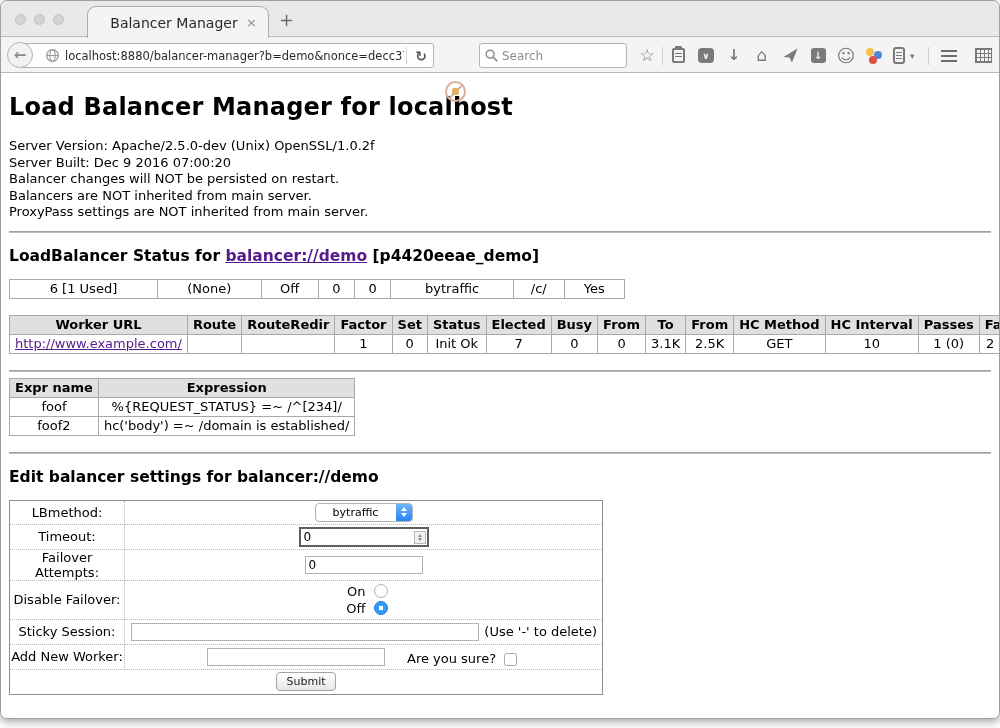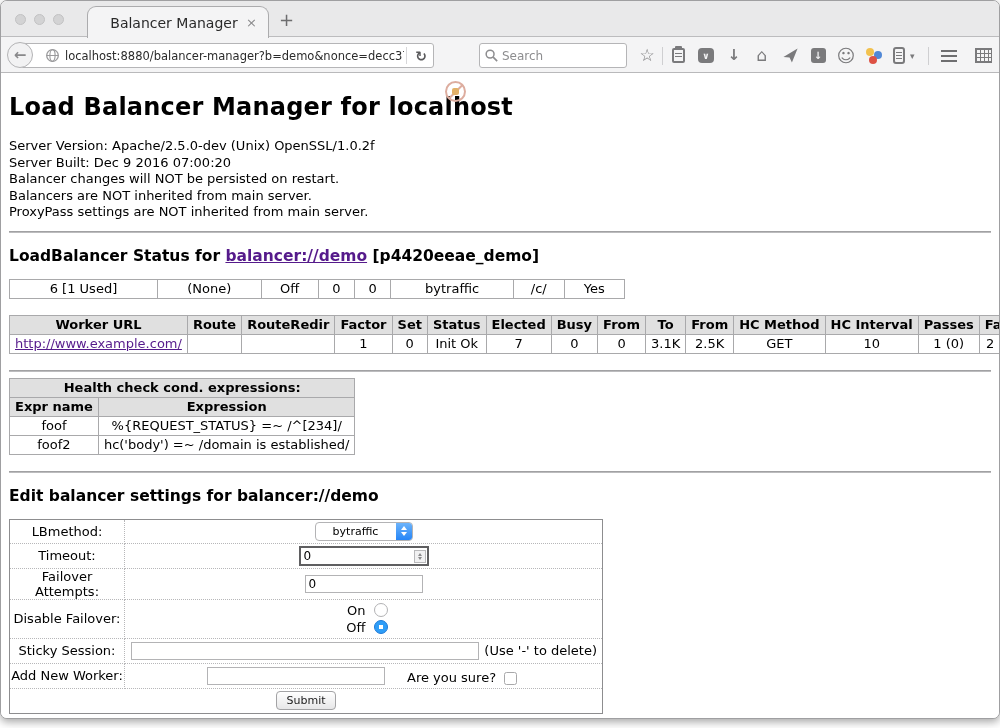--- a/index.html
+++ b/index.html
@@ -289,23 +289,20 @@
         <td>2 (0)</td>
 
       </tr>
     </tbody>
       </table>
 
     <hr class="rule" style="margin-top:7px;margin-bottom:6px;">
 
     <table class="dt htable">
       <tbody>
-          <tr>
-        <th colspan="2">Health check cond. expressions:</th>
-      </tr>
       <tr>
         <th style="width:88px;">Expr name</th>
         <th>Expression</th>
       </tr>
       <tr>
         <td>foof</td>
         <td class="cl">%{REQUEST_STATUS} =~ /^[234]/</td>
       </tr>
       <tr>
         <td>foof2</td>

